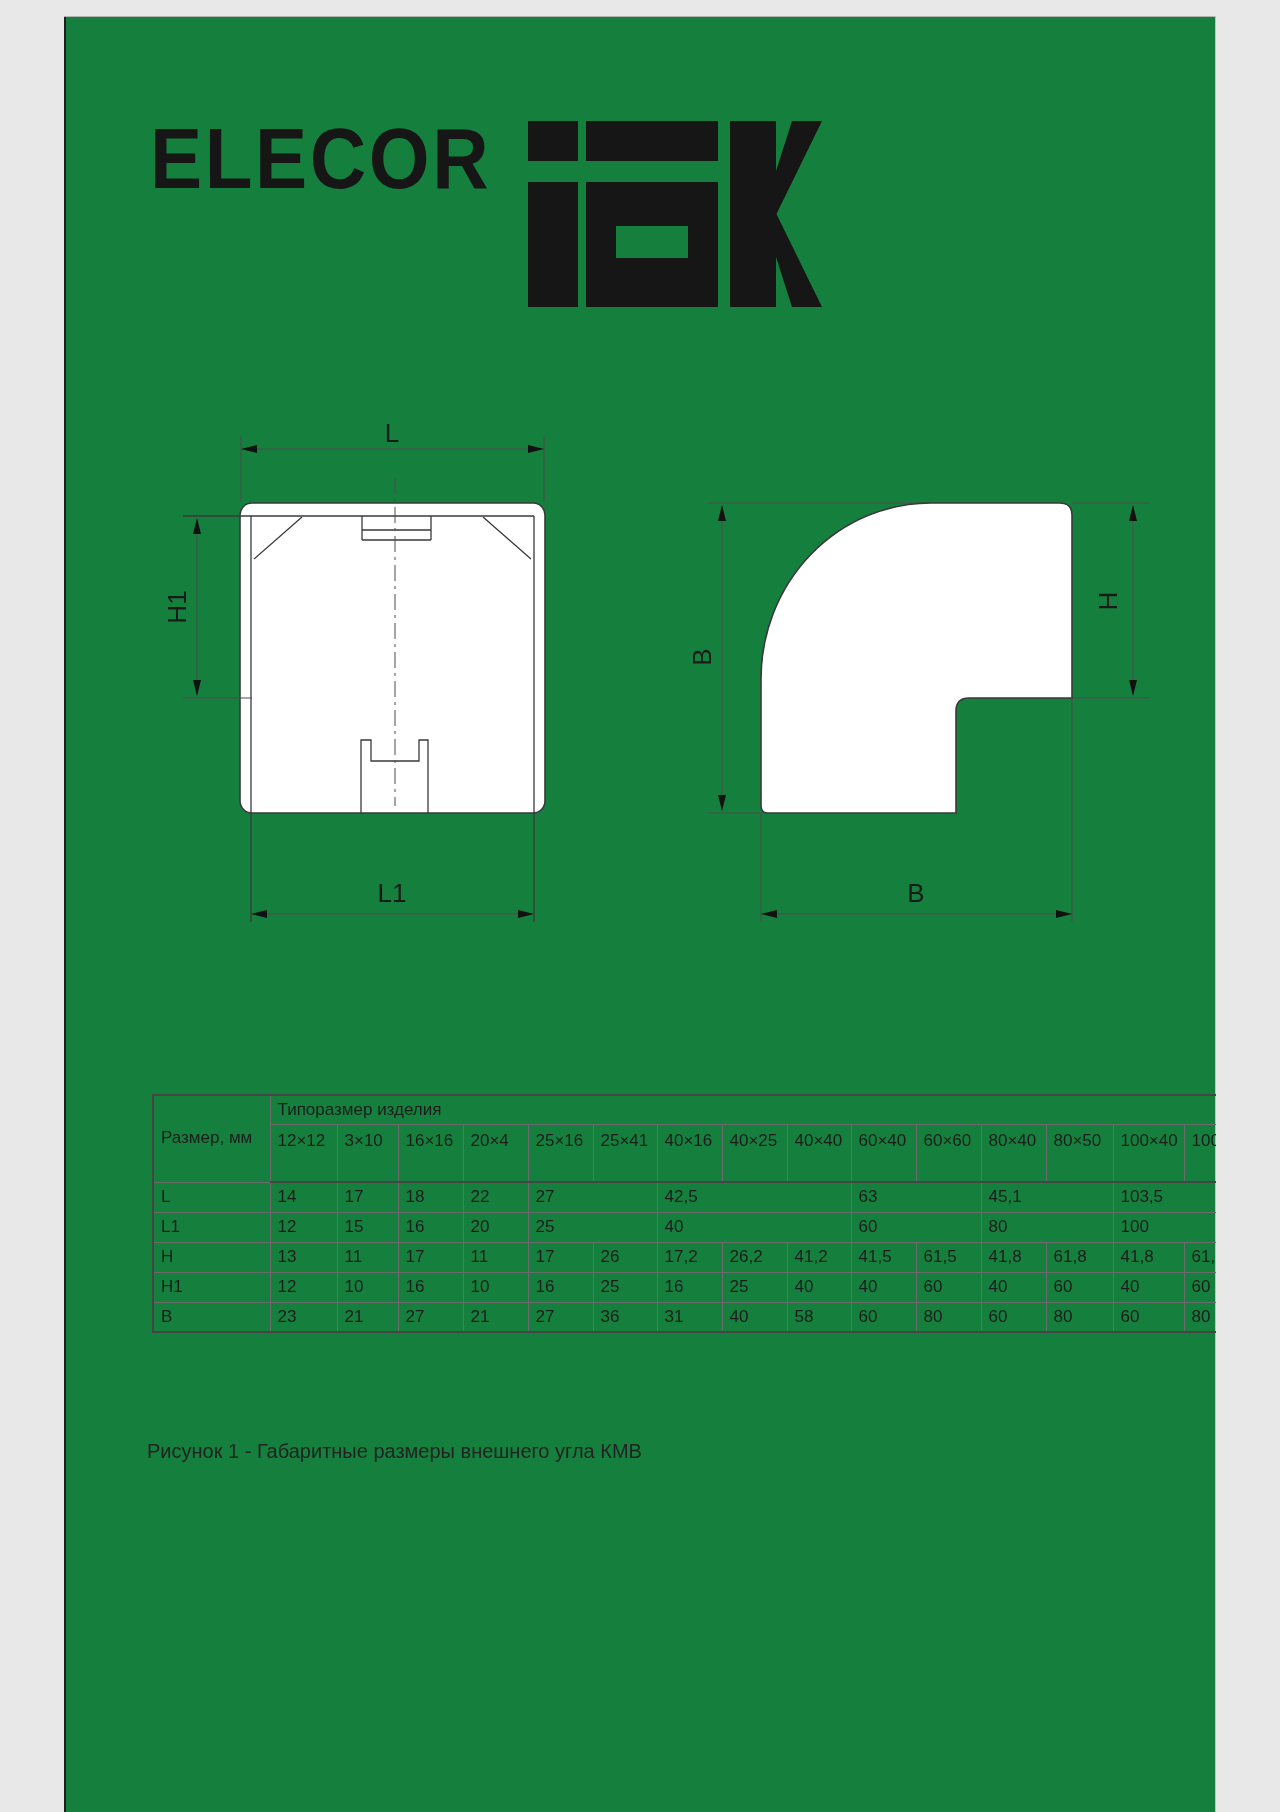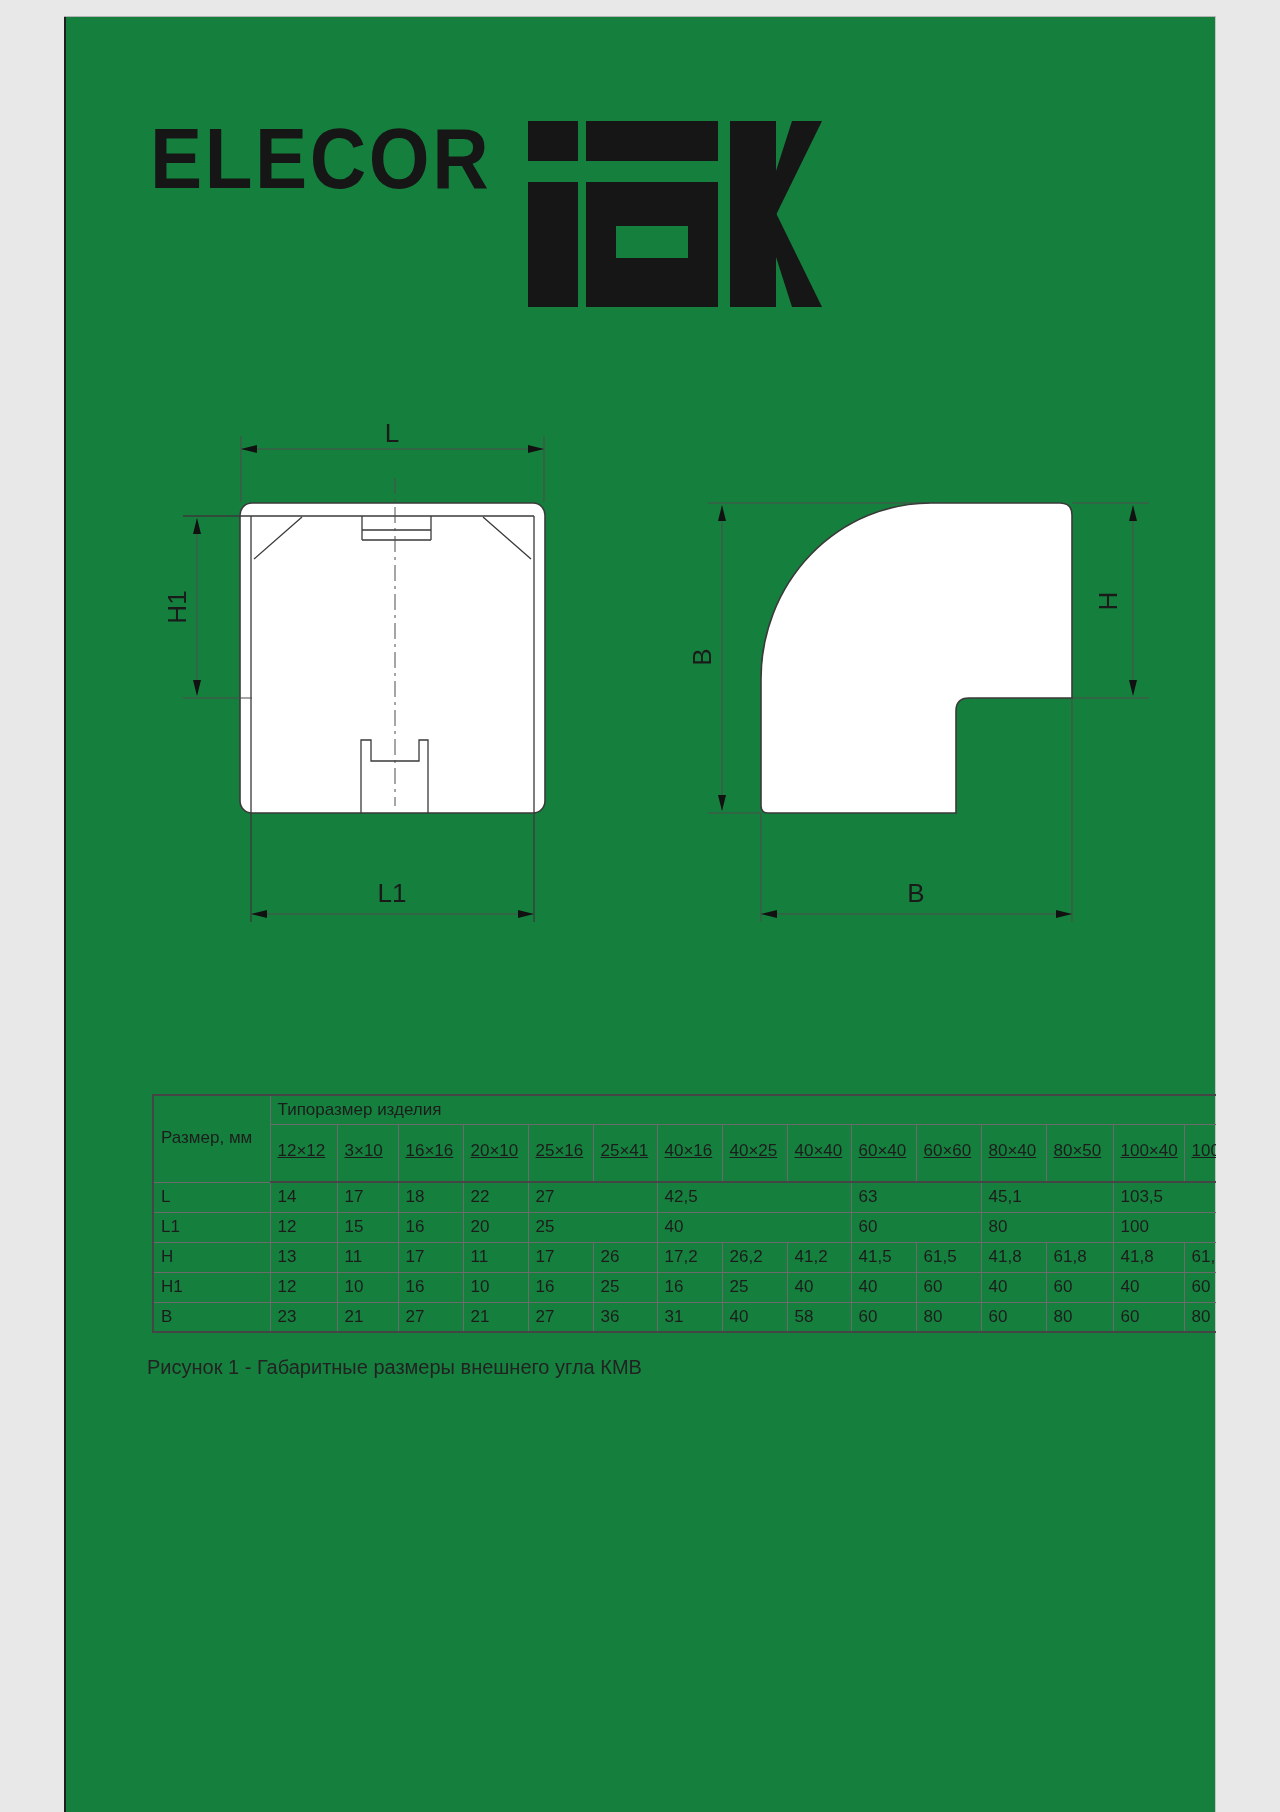--- a/index.html
+++ b/index.html
@@ -26,25 +26,25 @@
 
   
   .tbl-wrap{position:absolute;left:88px;top:1078px;}
   table.dims{border-collapse:collapse;table-layout:fixed;width:1105px;
              font-size:17px;color:#1c1c1c;}
   table.dims th,table.dims td{border:1px solid #6b6b6b;font-weight:normal;text-align:left;
              padding:0 2px 0 7px;overflow:hidden;white-space:nowrap;vertical-align:middle;}
   table.dims{border:2px solid #454545;}
   tr.grp{height:29px;}
   tr.sub{height:58px;}
-  tr.sub th{vertical-align:top;padding-top:16px;border-bottom:2px solid #454545;text-decoration:underline;}
+  tr.sub th{vertical-align:top;padding-top:6px;border-bottom:2px solid #454545;}
   th.corner{vertical-align:top;padding-top:4px;white-space:pre-line;line-height:1.45;}
   tbody tr{height:30px;}
 
-  .caption{position:absolute;left:83px;top:1340px;font-size:20px;color:#222222;}
+  .caption{position:absolute;left:83px;top:1424px;font-size:20px;color:#222222;}
 </style>
 </head>
 <body>
 
 <div id="page">
   <div class="edge-left"></div>
   <div class="edge-top"></div>
   <div class="edge-right"></div>
 
   <div class="elecor">ELECOR</div>
@@ -131,21 +131,21 @@
         <thead>
           <tr class="grp">
             <th class="corner" rowspan="2">Размер,
 мм</th>
             <th colspan="15">Типоразмер изделия</th>
           </tr>
           <tr class="sub">
             <th>12×12</th>
             <th>3×10</th>
             <th>16×16</th>
-            <th>20×10</th>
+            <th>20×4</th>
             <th>25×16</th>
             <th>25×41</th>
             <th>40×16</th>
             <th>40×25</th>
             <th>40×40</th>
             <th>60×40</th>
             <th>60×60</th>
             <th>80×40</th>
             <th>80×50</th>
             <th>100×40</th>

